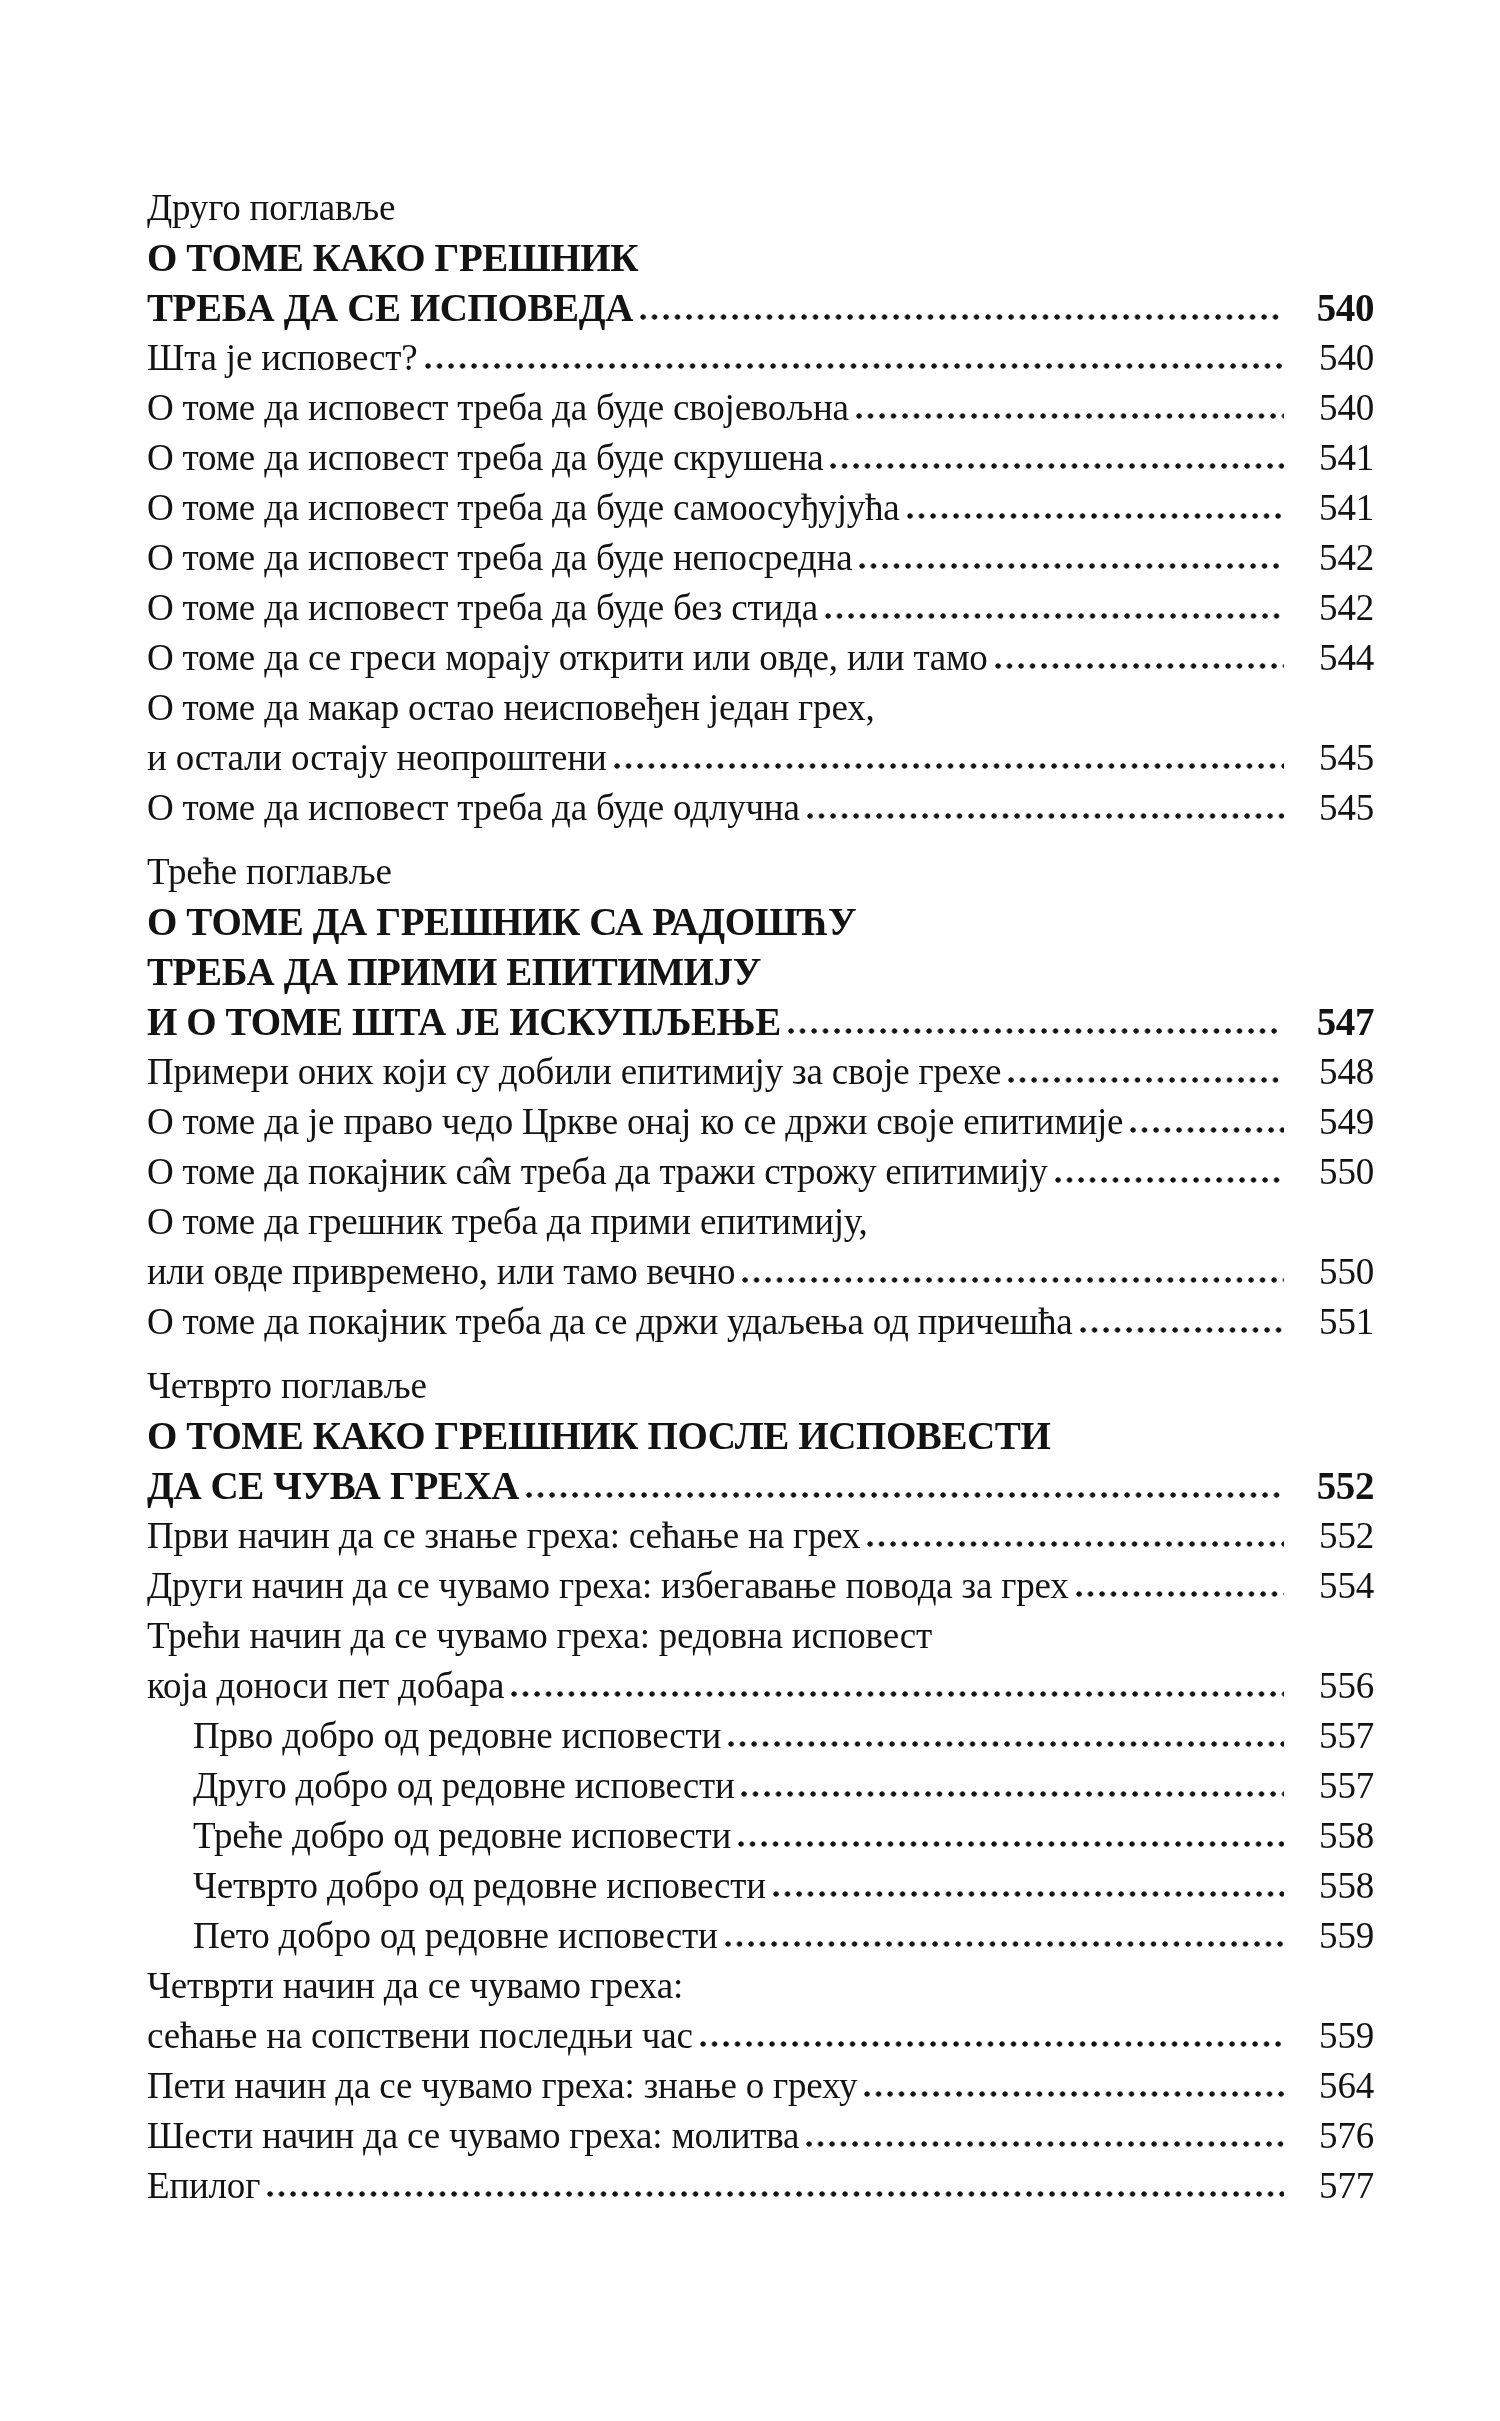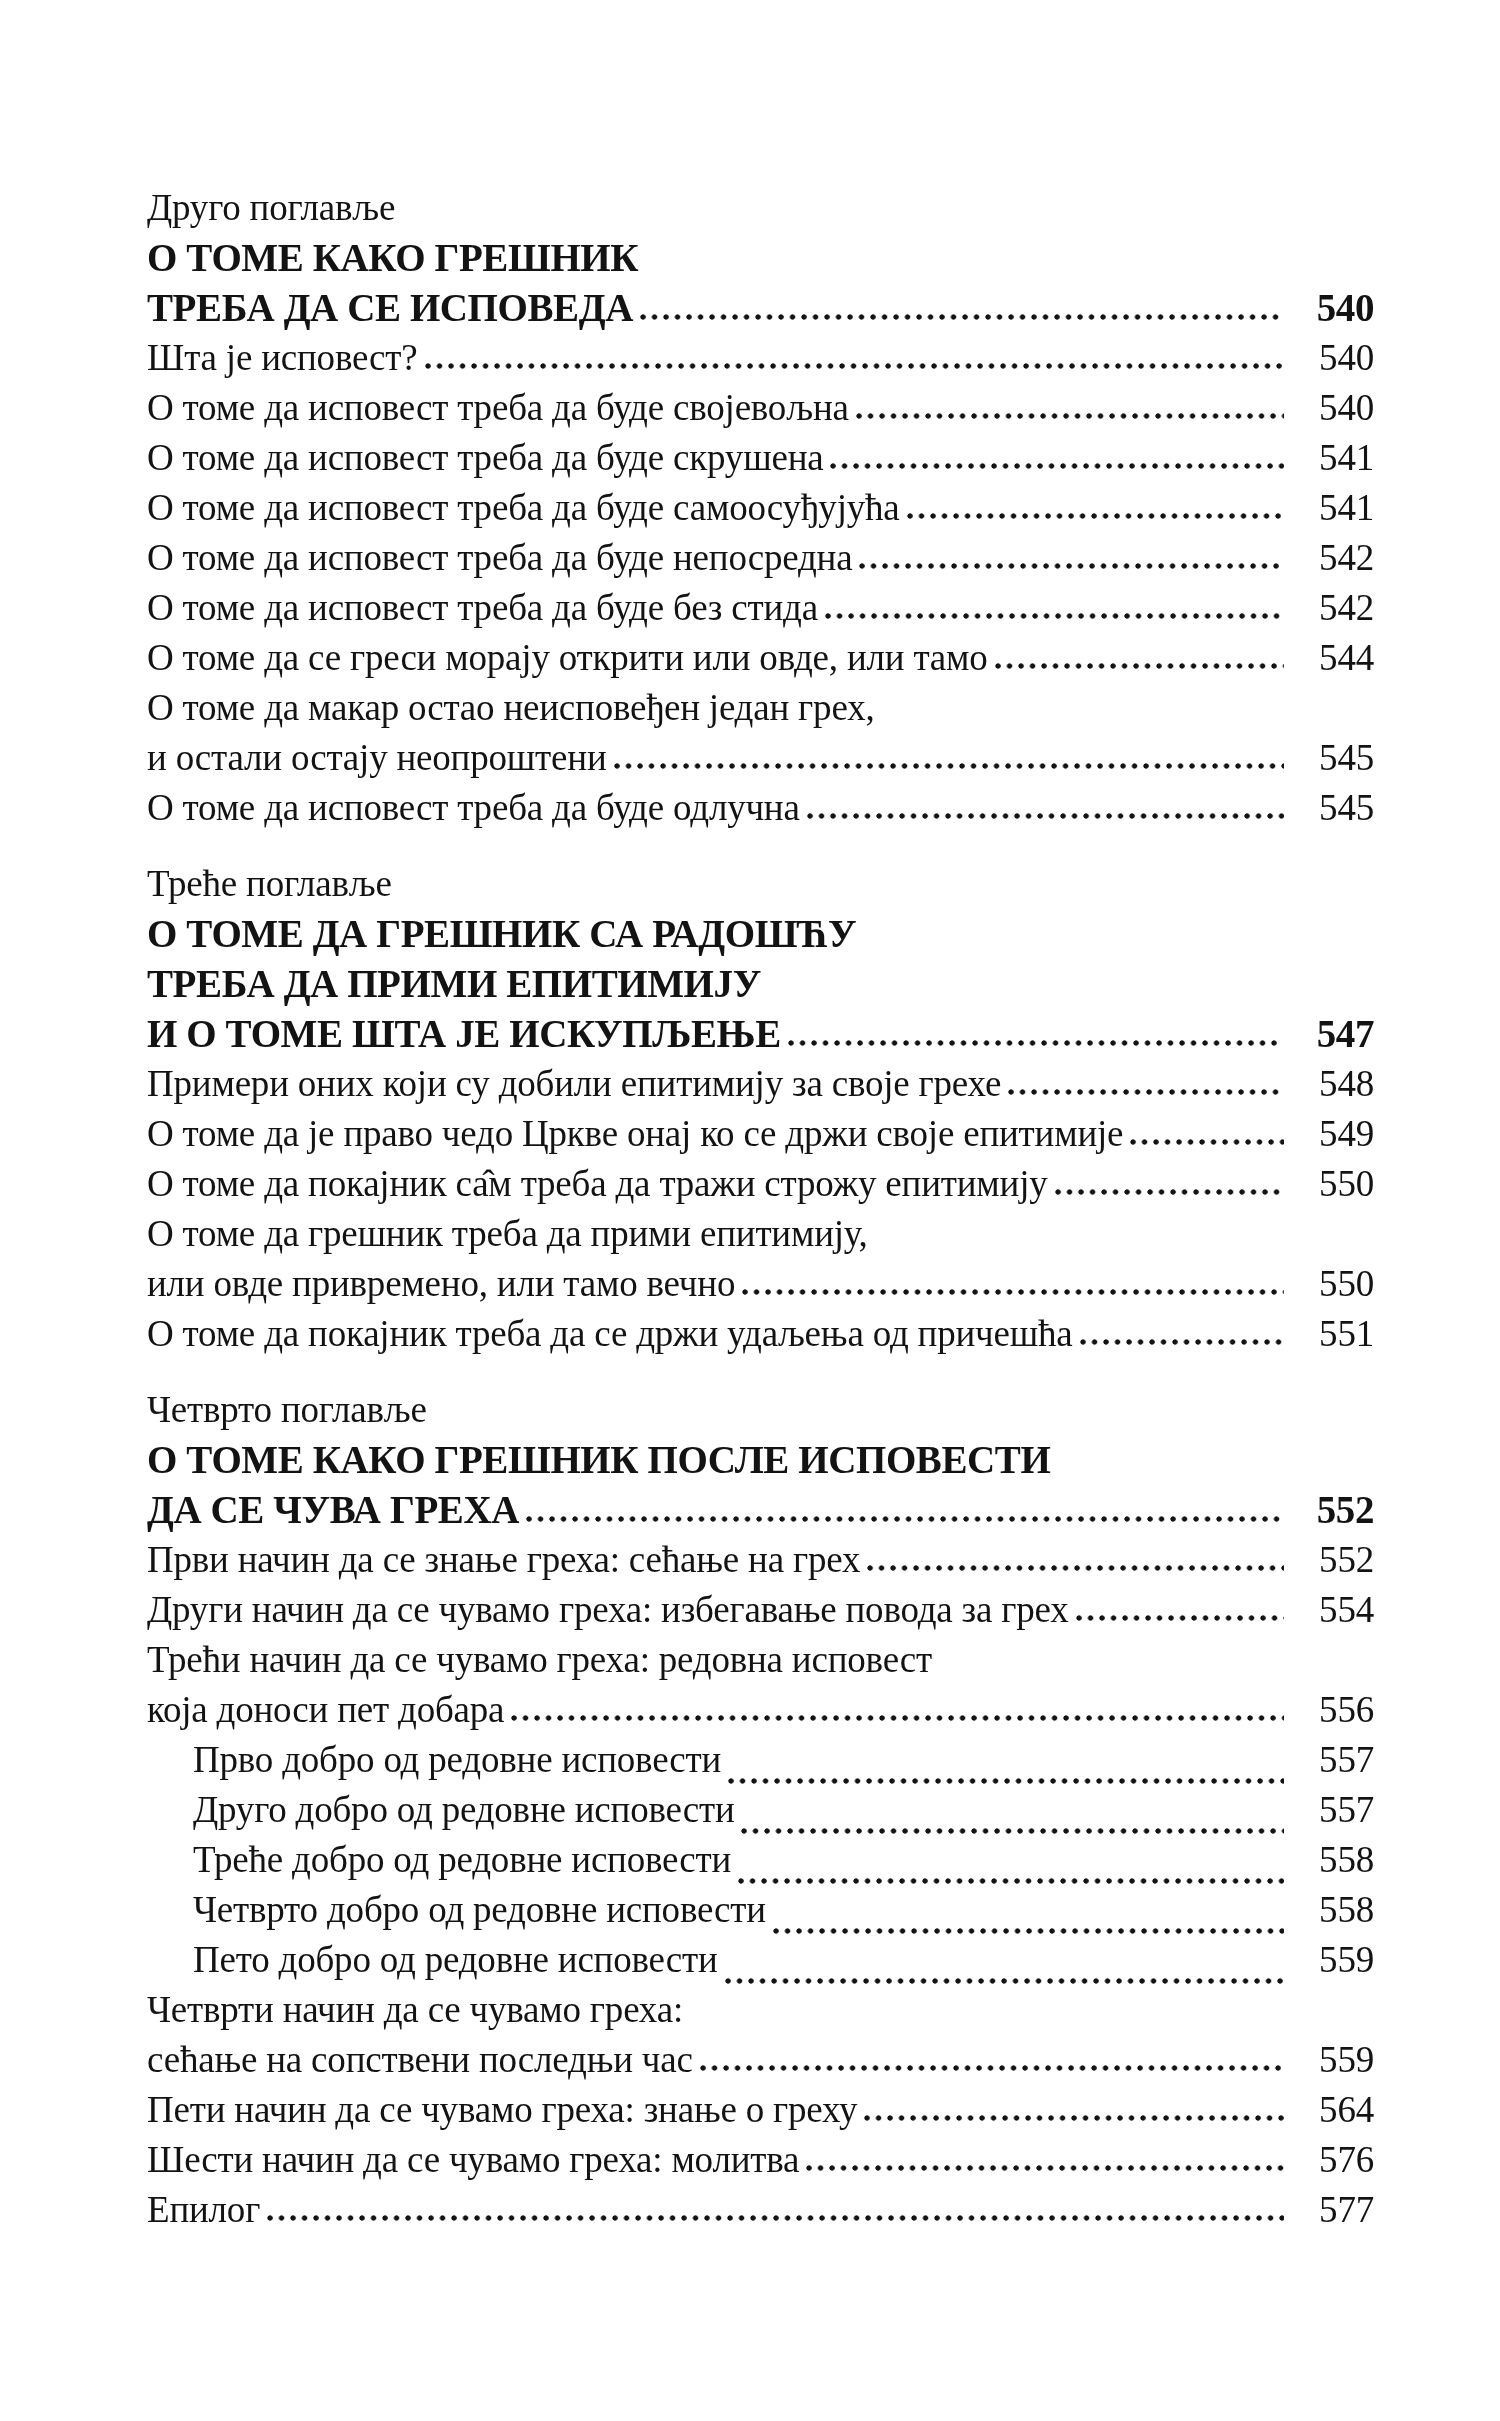--- a/index.html
+++ b/index.html
@@ -36,24 +36,23 @@
     white-space:nowrap;
     letter-spacing:-0.2px;
   }
   .row.bold{
     font-weight:700;
     font-size:39px;
     letter-spacing:-0.4px;
   }
   .row.indent{
     padding-left:46px;
-    align-items:flex-end;
   }
   .row.gap{
-    margin-top:26px;
+    margin-top:14px;
   }
   .title{
     flex:0 0 auto;
   }
   .dots{
     flex:1 1 auto;
     min-width:14px;
     height:8px;
     margin:0 5px 0 7px;
     background-image:radial-gradient(circle at 3px 4px, var(--ink) 2.3px, transparent 3px);

